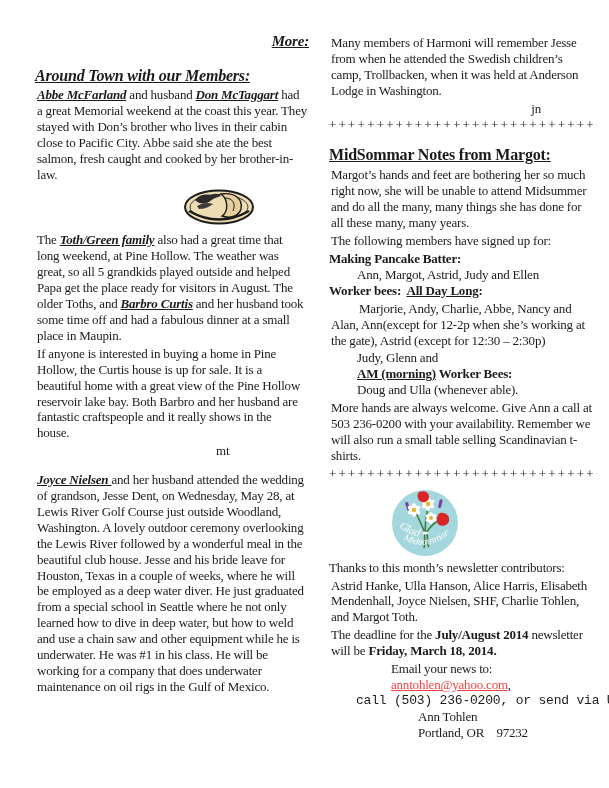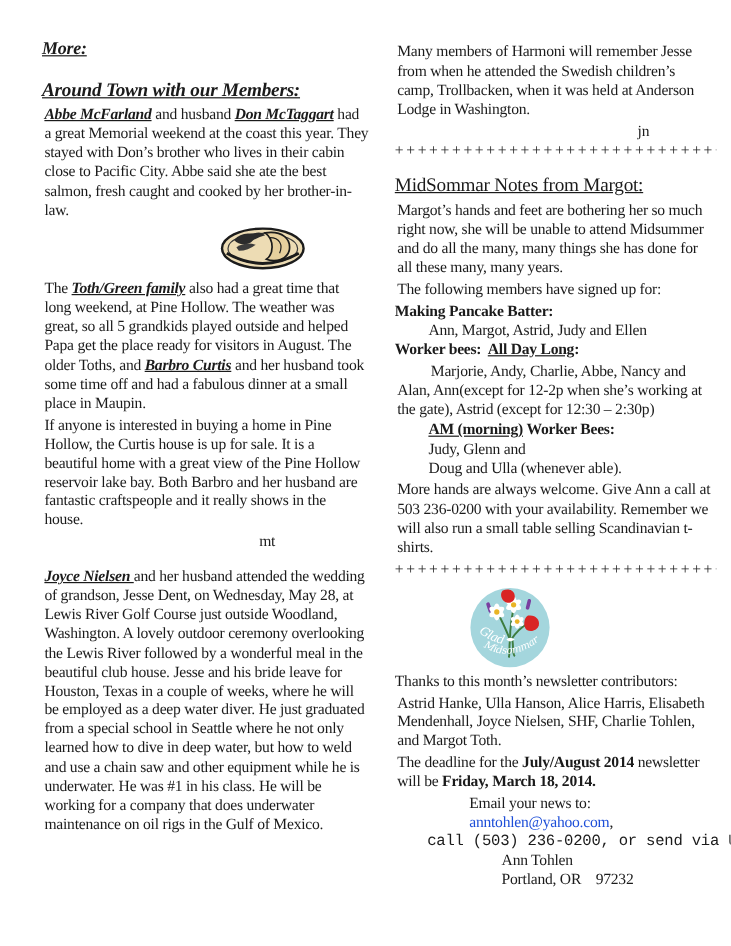--- a/index.html
+++ b/index.html
@@ -7,23 +7,23 @@
   .page {
     position:relative; width:609px; height:788px; background:#ffffff;
     font-family:"Liberation Serif","DejaVu Serif",serif;
     color:#1b1b1b; font-size:13px; line-height:15.9px; letter-spacing:-0.2px;
     overflow:hidden;
   }
   .col { position:absolute; top:33px; }
   .col-left  { left:35px;  width:274px; }
   .col-right { left:329px; width:268px; }
 
-  .h-more   { font-size:15px; font-weight:bold; font-style:italic; text-decoration:underline; line-height:17px; }
+  .h-more   { font-size:15px; font-weight:bold; font-style:italic; text-decoration:underline; line-height:17px;text-align:right; }
   .h-around { font-size:16px; font-weight:bold; font-style:italic; text-decoration:underline; line-height:19px;margin-top:16px; }
-  .h-mids   { font-size:16px; font-weight:normal; text-decoration:underline; line-height:20px; margin-top:2px; }
+  .h-mids   { font-size:16px; font-weight:bold; text-decoration:underline; line-height:20px; margin-top:2px; }
 
   p { margin:2px; }
   .nm { font-weight:bold; font-style:italic; text-decoration:underline; }
   .b  { font-weight:bold; }
   .bu { font-weight:bold; text-decoration:underline; }
 
   .sig-mt { padding-left:181px; }
   .sig-jn { text-align:right; padding-right:56px; }
   .gap-top { margin-top:13px; }
 
@@ -33,21 +33,21 @@
   .indent  { padding-left:28px; }
   .indent-first { text-indent:28px; }
   .ind27 { padding-left:27px; white-space:pre;font-family:Liberation Mono, monospace; }
   .ind62 { padding-left:62px; white-space:pre; }
   .ind89 { padding-left:89px; white-space:pre; }
   .pre { white-space:pre-wrap; }
 
   .fish-wrap { margin:2px 0 1px 148px; width:72px; height:46px; }
   .badge-wrap { margin:7px 0 3px 62px; width:68px; height:68px; }
 
-  a.email { color:#1d4ed8; cursor:pointer; }
+  a.email { color:#ef4444; text-decoration:underline; cursor:pointer; }
   .badge-script { font-family:"DejaVu Serif",serif; font-style:italic; fill:#ffffff; }
 </style>
 </head>
 <body>
 
 <div class="page">
 
   <div class="col col-left">
     <div class="h-more">More:</div>
     <div class="h-around">Around Town with our Members:</div>
@@ -77,22 +77,22 @@
     <div class="sig-jn">jn</div>
     <div class="divider first">+++++++++++++++++++++++++++++</div>
 
     <div class="h-mids">MidSommar Notes from Margot:</div>
     <p>Margot’s hands and feet are bothering her so much right now, she will be unable to attend Midsummer and do all the many, many things she has done for all these many, many years.</p>
     <p>The following members have signed up for:</p>
     <div class="b">Making Pancake Batter:</div>
     <div class="indent">Ann, Margot, Astrid, Judy and Ellen</div>
     <div class="pre"><span class="b">Worker bees:  </span><span class="bu">All Day Long</span><span class="b">:</span></div>
     <p class="indent-first">Marjorie, Andy, Charlie, Abbe, Nancy and Alan, Ann(except for 12-2p when she’s working at the gate), Astrid (except for 12:30 – 2:30p)</p>
+    <div class="indent">Judy, Glenn and</div>
     <div class="indent"><span class="bu">AM (morning)</span><span class="b"> Worker Bees:</span></div>
-    <div class="indent">Judy, Glenn and</div>
     <div class="indent">Doug and Ulla (whenever able).</div>
     <p>More hands are always welcome.  Give Ann a call at 503 236-0200 with your availability. Remember we will also run a small table selling Scandinavian t-shirts.</p>
     <div class="divider">+++++++++++++++++++++++++++++</div>
 
     <div class="badge-wrap">
       <svg width="68" height="68" viewBox="0 0 68 68">
         <circle cx="34" cy="34" r="33" fill="#a4d6dd"></circle>
         <g stroke="#3e7d3f" stroke-width="1.6" fill="none">
           <path d="M34,44 C33,52 34,56 33,59"></path>
           <path d="M36,44 C37,52 36,56 38,58"></path>

